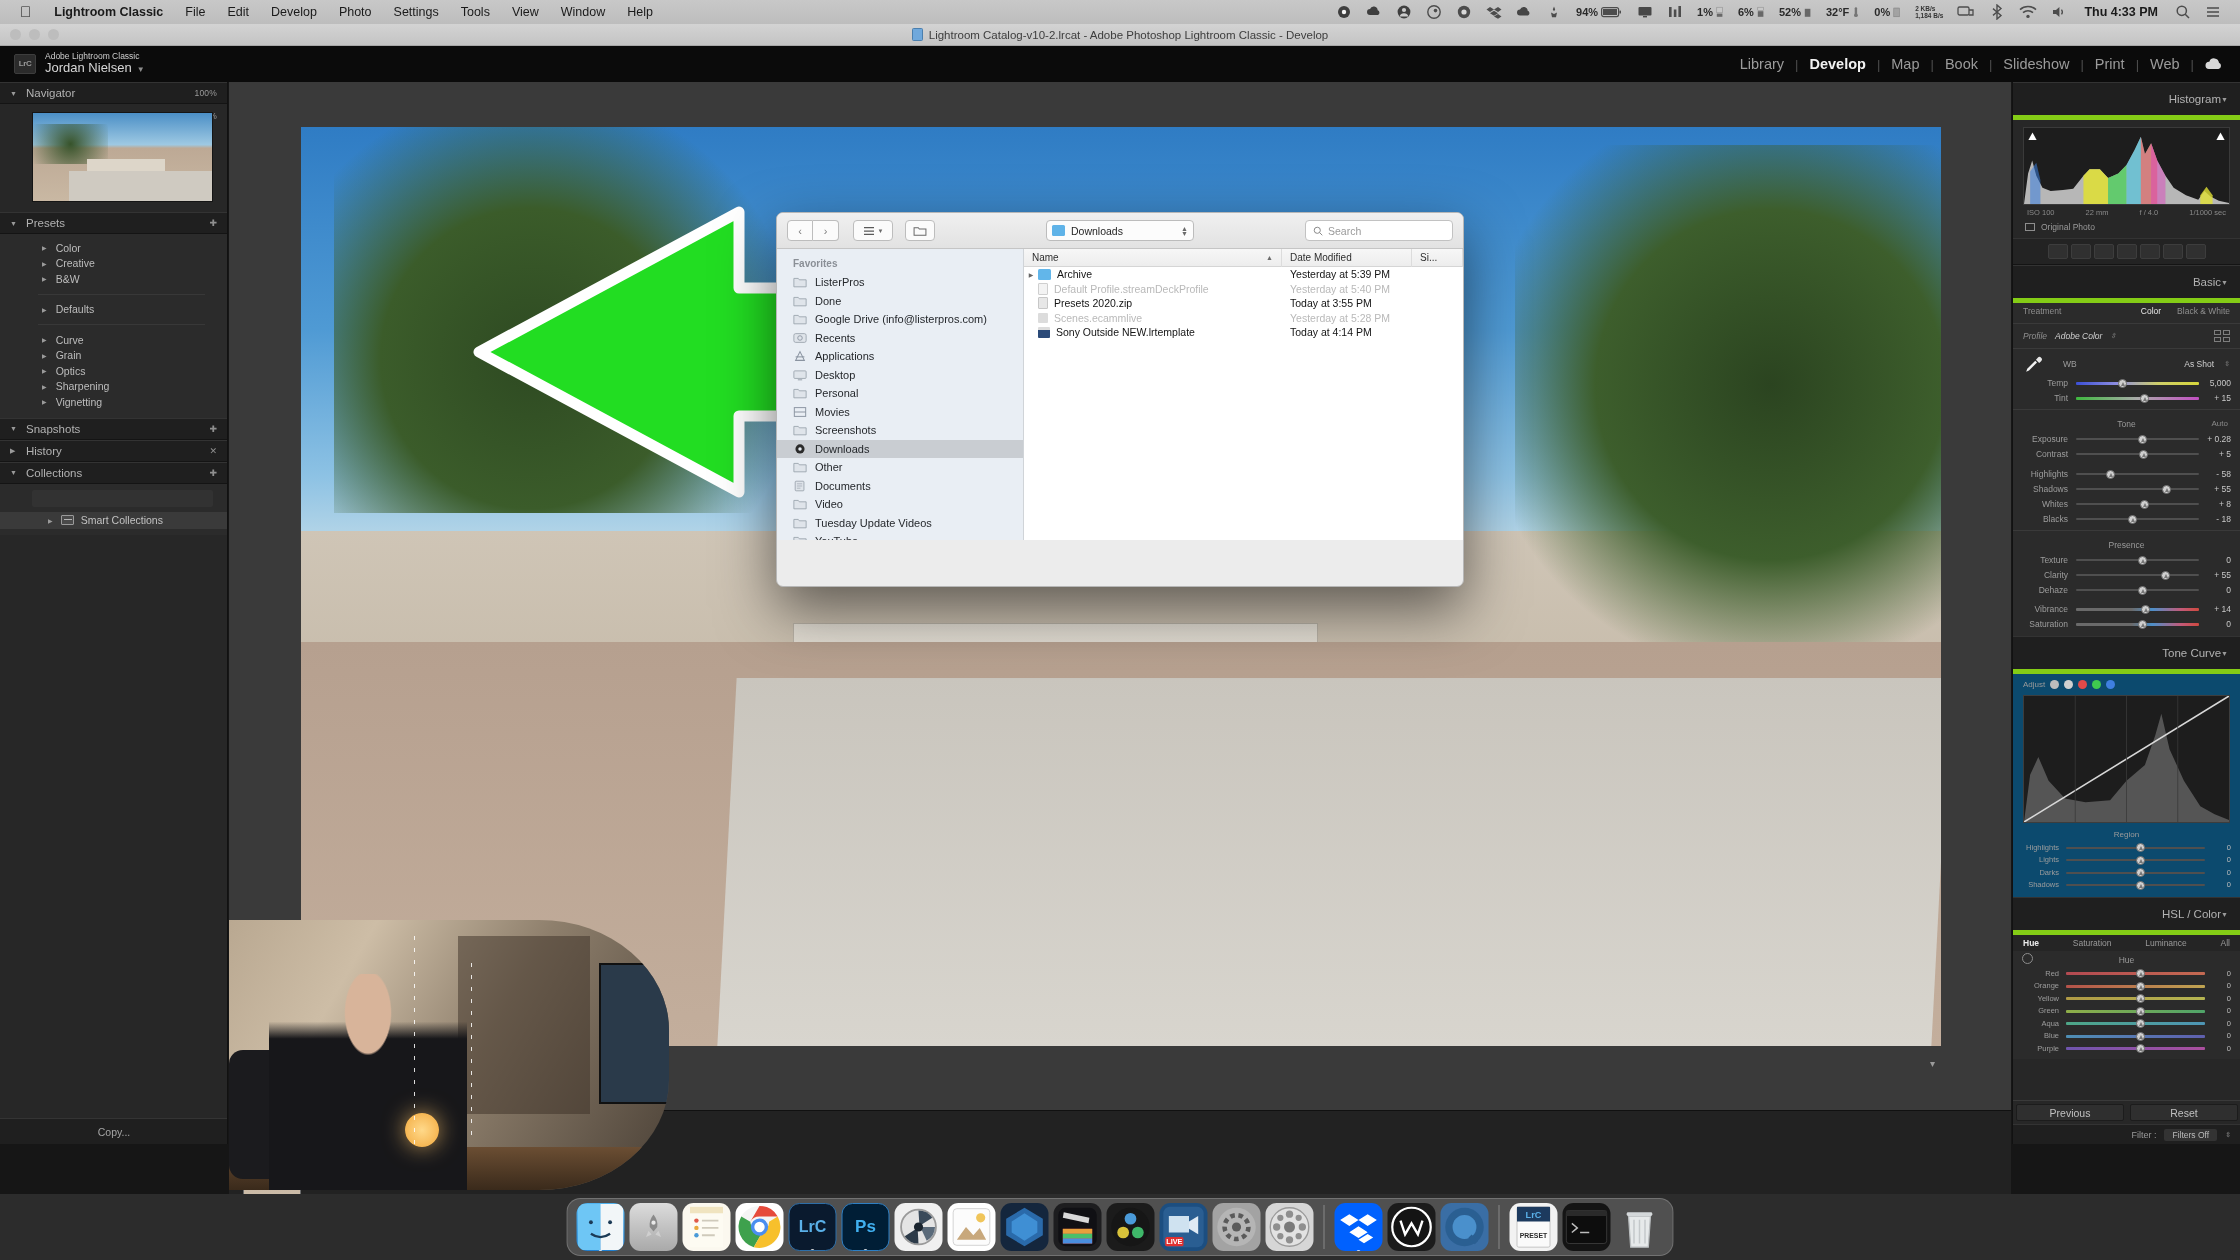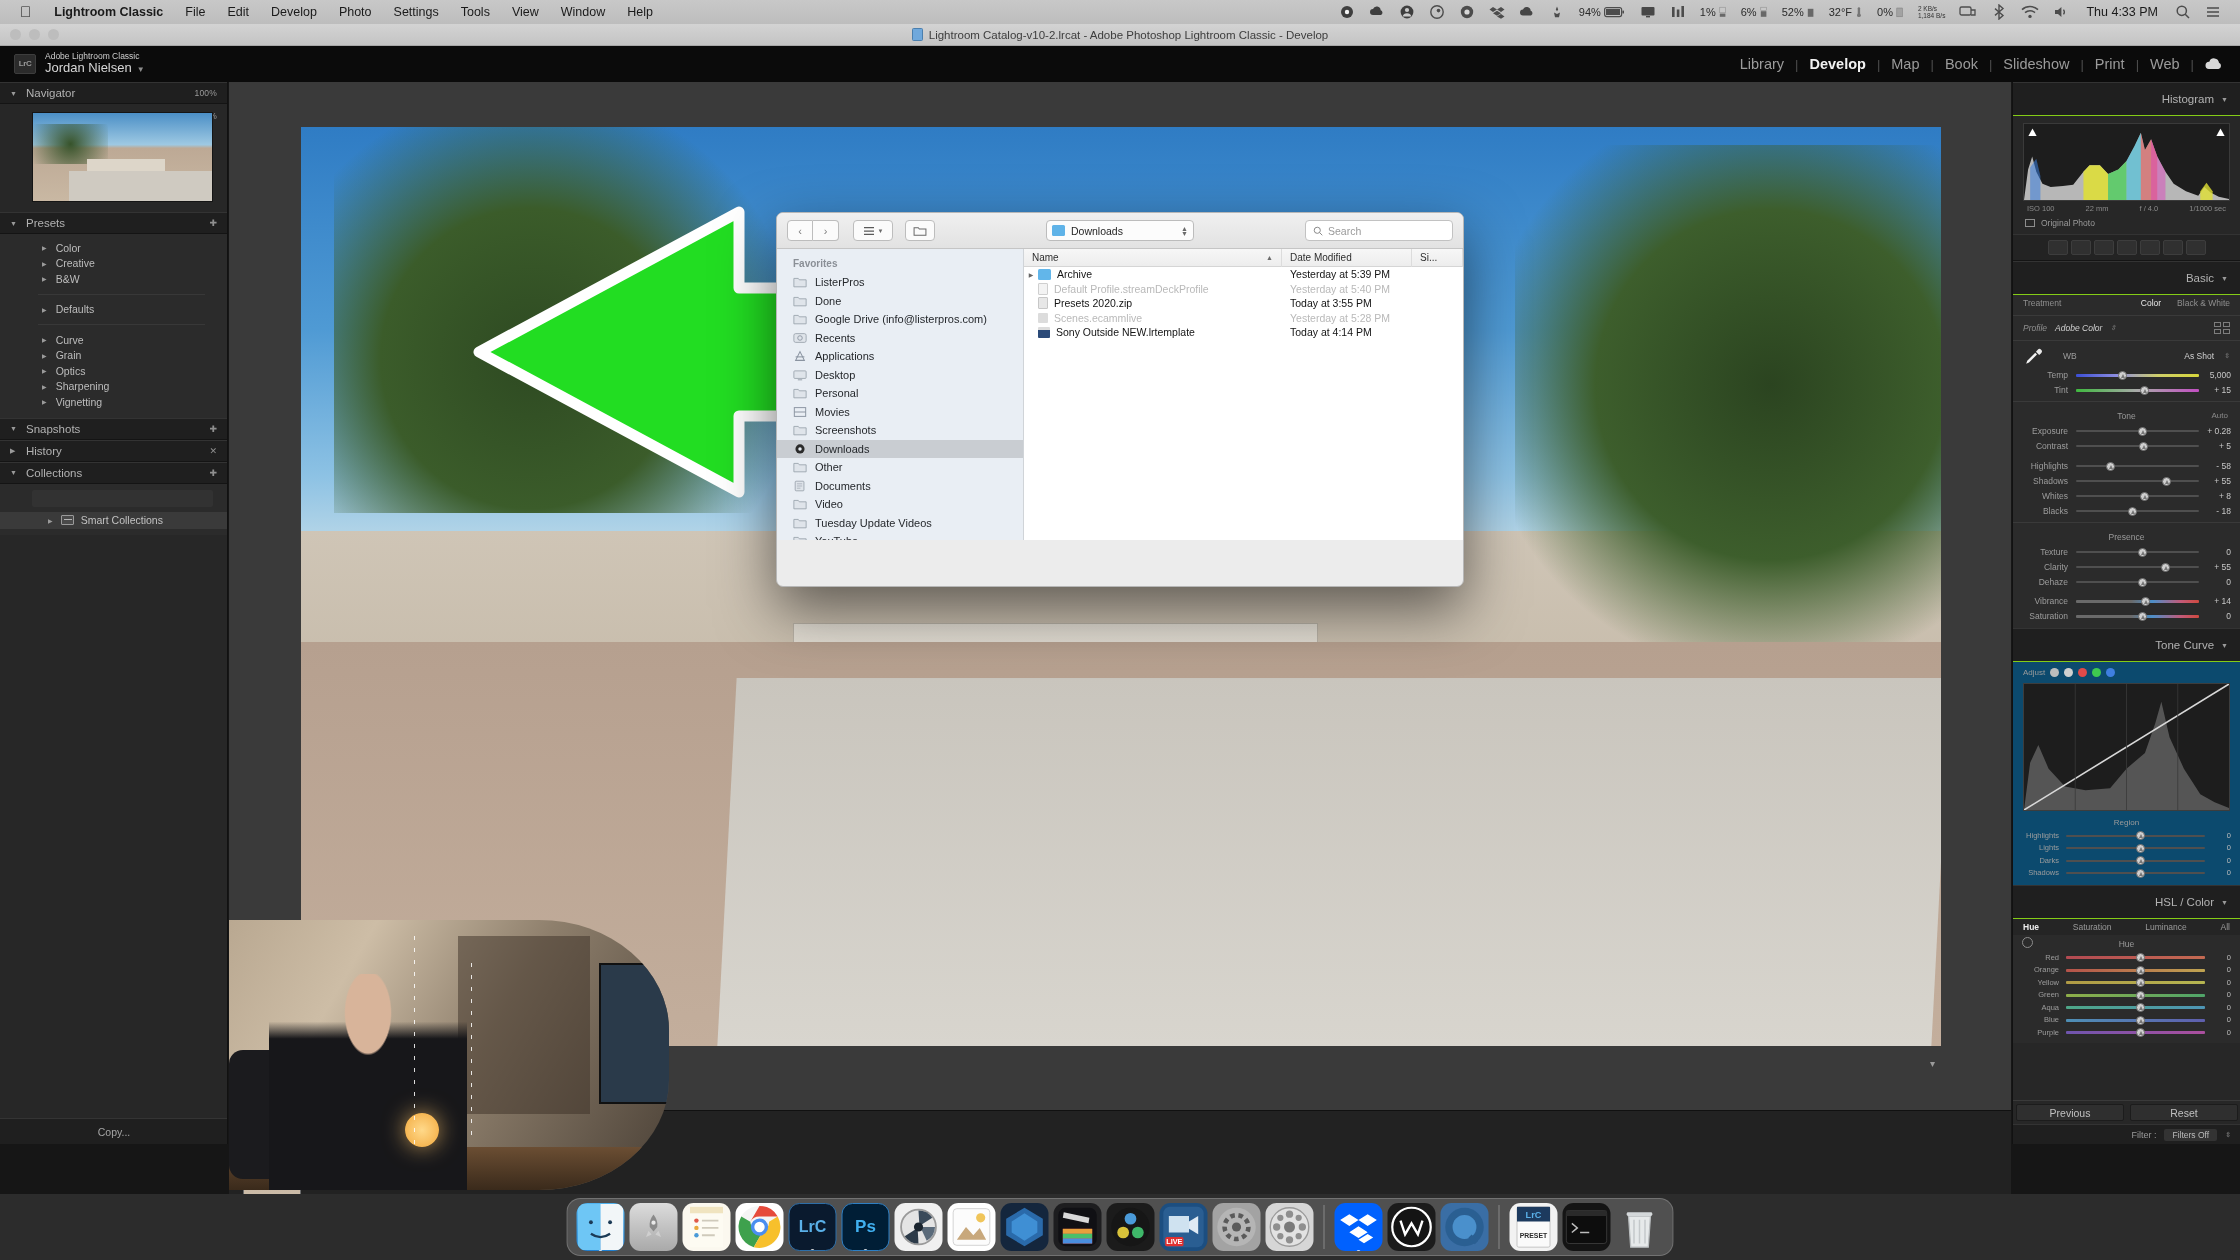--- a/index.html
+++ b/index.html
@@ -7,21 +7,21 @@
     font-family:"Liberation Sans", sans-serif; -webkit-font-smoothing:antialiased; }
 
   
   .menubar { position:absolute; top:0; left:0; width:2240px; height:24px;
     background:linear-gradient(#c8c8c8,#bdbdbd); display:flex; align-items:center;
     font-size:12.5px; color:#1a1a1a; z-index:90; }
   .mb-left { display:flex; align-items:center; gap:0; padding-left:14px; }
   .mb-item { padding:0 11px; line-height:24px; white-space:nowrap; }
   .mb-item.apple { font-size:15px; padding:0 12px 0 6px; }
   .mb-item.bold { font-weight:bold; }
-  .mb-right { margin-left:auto; display:flex; align-items:center; padding-right:12px; gap:0; }
+  .mb-right { margin-left:auto; display:flex; align-items:center; padding-right:12px; gap:0;font-weight:bold; }
   .mb-stat { padding:0 7px; font-size:11px; color:#2a2a2a; display:flex; align-items:center; gap:3px; white-space:nowrap;}
   .mb-ico { width:16px; height:16px; display:inline-block; opacity:.82; }
   .mb-clock { padding:0 10px; font-size:12.5px; }
   .micro { font-size:6.5px; line-height:7px; color:#333; text-align:left; }
 
   
   .titlebar { position:absolute; top:24px; left:0; width:2240px; height:22px;
     background:linear-gradient(#d3d3d3,#c4c4c4); border-bottom:1px solid #a8a8a8;
     display:flex; align-items:center; justify-content:center; z-index:80; }
   .tb-title { font-size:11.5px; color:#3d3d3d; display:flex; align-items:flex-end; gap:6px; }
@@ -81,21 +81,21 @@
 
   .lp-bottom { position:absolute; bottom:0; left:0; width:228px; height:26px; background:#1f1f1f;
     border-top:1px solid #343434; display:flex; align-items:center; justify-content:center;
     font-size:10.5px; color:#a5a5a5; }
 
   
   .rightpanel { position:absolute; top:36px; right:0; width:228px; height:1062px; background:#272727;
     border-left:1px solid #111; overflow:hidden; }
   .rp-hd { display:flex; align-items:center; justify-content:flex-end; height:21px; padding:16px 12px;
     font-size:11.5px; color:#b2b2b2; background:#1f1f1f; border-top:1px solid #333;
-    border-bottom:1px solid #84cc16; gap:7px; }
+    border-bottom:5px solid #84cc16; }
   .rp-hd .tri2 { font-size:7px; color:#9a9a9a; }
   .histo { margin:7px 10px 0 10px; height:78px; background:#1d1d1d; border:1px solid #3a3a3a;
     position:relative; overflow:hidden; }
   .histo-meta { display:flex; justify-content:space-between; padding:3px 14px 0 14px;
     font-size:7.5px; color:#8a8a8a; }
   .origrow { display:flex; align-items:center; gap:6px; padding:5px 0 6px 12px; font-size:8.5px; color:#9a9a9a;}
   .orig-ico { width:10px; height:8px; border:1px solid #8d8d8d; }
 
   .toolstrip { display:flex; gap:3px; padding:5px 0 5px 0; justify-content:center;
     background:#232323; border-top:1px solid #333; border-bottom:1px solid #141414; }

